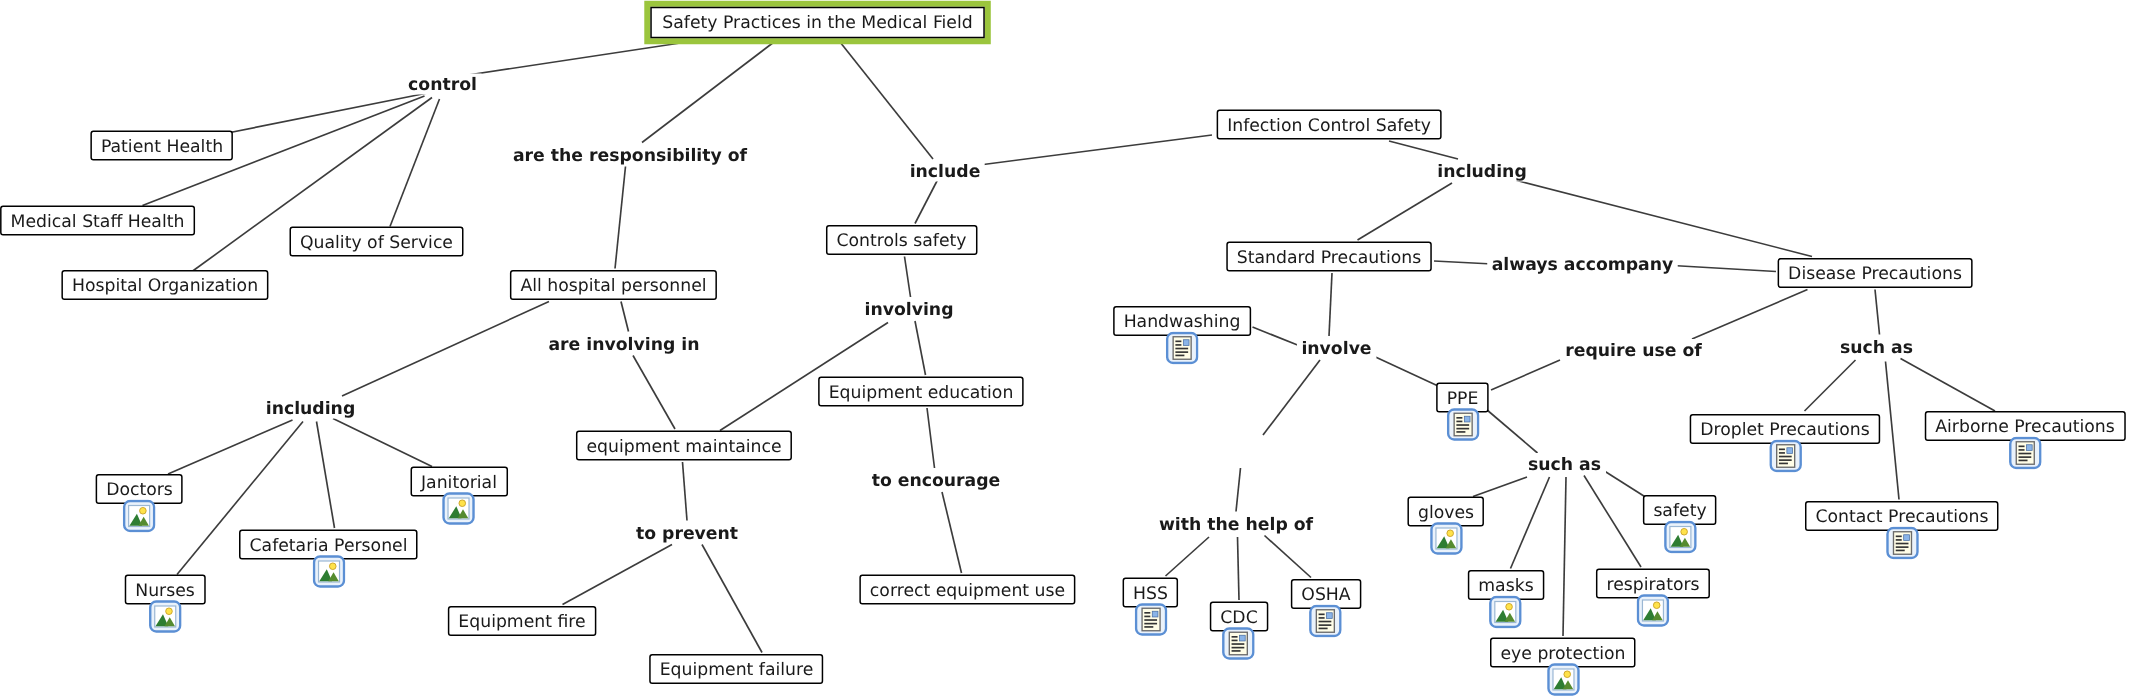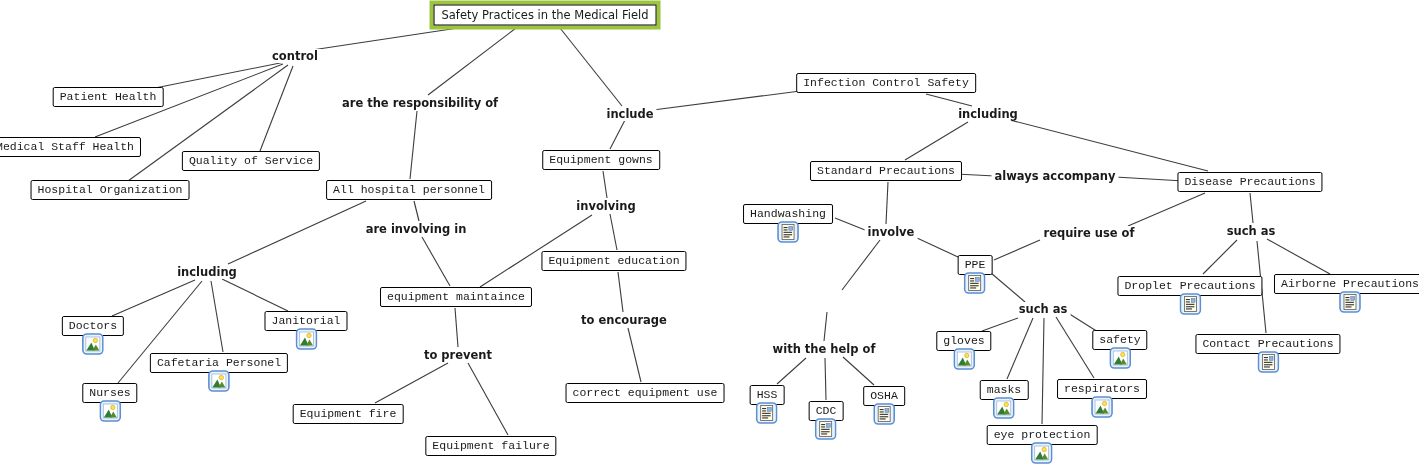--- a/index.html
+++ b/index.html
@@ -6,21 +6,21 @@
   .canvas{
     position:relative;width:1419px;height:465px;background:#ffffff;overflow:hidden;
     font-family:"DejaVu Sans","Liberation Sans",sans-serif;color:#1a1a1a;
   }
   .edge-layer{position:absolute;left:0;top:0;z-index:0;}
   .edge-layer line{stroke:var(--line-color,#3c3c3c);stroke-width:1.1;}
   .concept{
     position:absolute;transform:translate(-50%,-50%);
     background:#fff;border:1.2px solid var(--box-border,#000);border-radius:2px;
     padding:2px 6px;font-size:11.5px;line-height:14px;white-space:nowrap;
-    z-index:2;text-align:right;font-family:Liberation Mono, monospace;
+    z-index:2;text-align:right;
   }
   .link-label{
     position:absolute;transform:translate(-50%,-50%);
     background:#fff;padding:0 3px;font-size:11.5px;line-height:14px;
     white-space:nowrap;z-index:1;color:#1a1a1a;font-weight:bold;
   }
   .title-node{
     position:absolute;transform:translate(-50%,-50%);
     background:var(--hl-color,#9bc53d);padding:4px;z-index:3;margin-left:10px;
   }
@@ -170,21 +170,21 @@
     <span class="attach">
         <svg width="22" height="22">
           <use href="#ico-image"></use>
         </svg>
       </span>
   </div>
 
   <div class="concept" style="left:456px;top:297px"><span>equipment maintaince</span></div>
   <div class="concept" style="left:348px;top:414px"><span>Equipment fire</span></div>
   <div class="concept" style="left:491px;top:446px"><span>Equipment failure</span></div>
-  <div class="concept" style="left:601px;top:160px"><span>Equipment gowns</span></div>
+  <div class="concept" style="left:601px;top:160px"><span>Controls safety</span></div>
   <div class="concept" style="left:614px;top:261px"><span>Equipment education</span></div>
   <div class="concept" style="left:645px;top:393px"><span>correct equipment use</span></div>
 
   <div class="concept" style="left:886px;top:83px"><span>Infection Control Safety</span></div>
   <div class="concept" style="left:886px;top:171px"><span>Standard Precautions</span></div>
   <div class="concept" style="left:1250px;top:182px"><span>Disease Precautions</span></div>
 
   <div class="concept" style="left:788px;top:214px">
     <span>Handwashing</span>
     <span class="attach">

